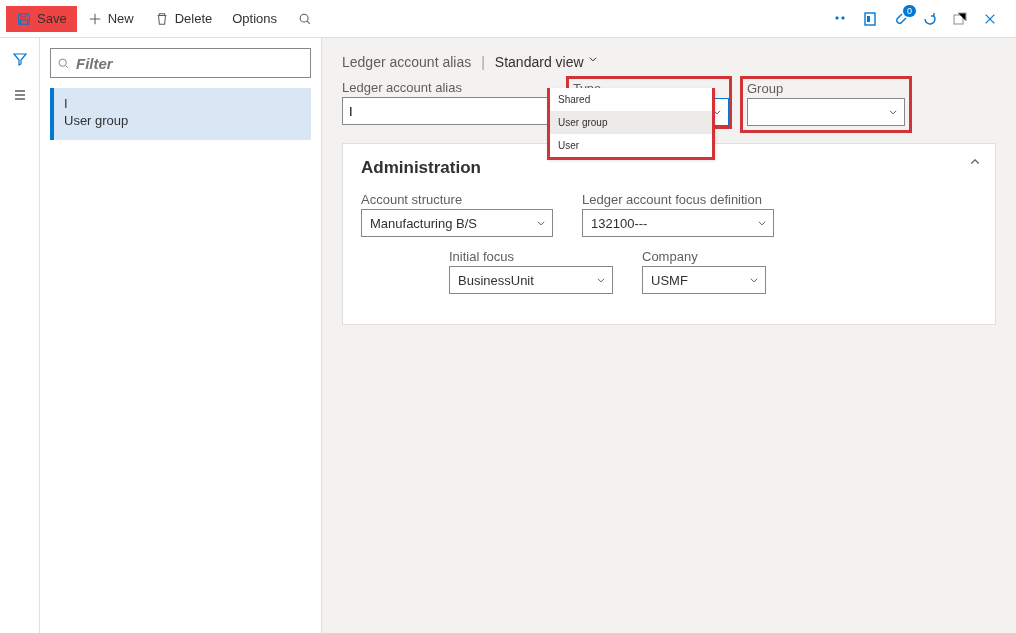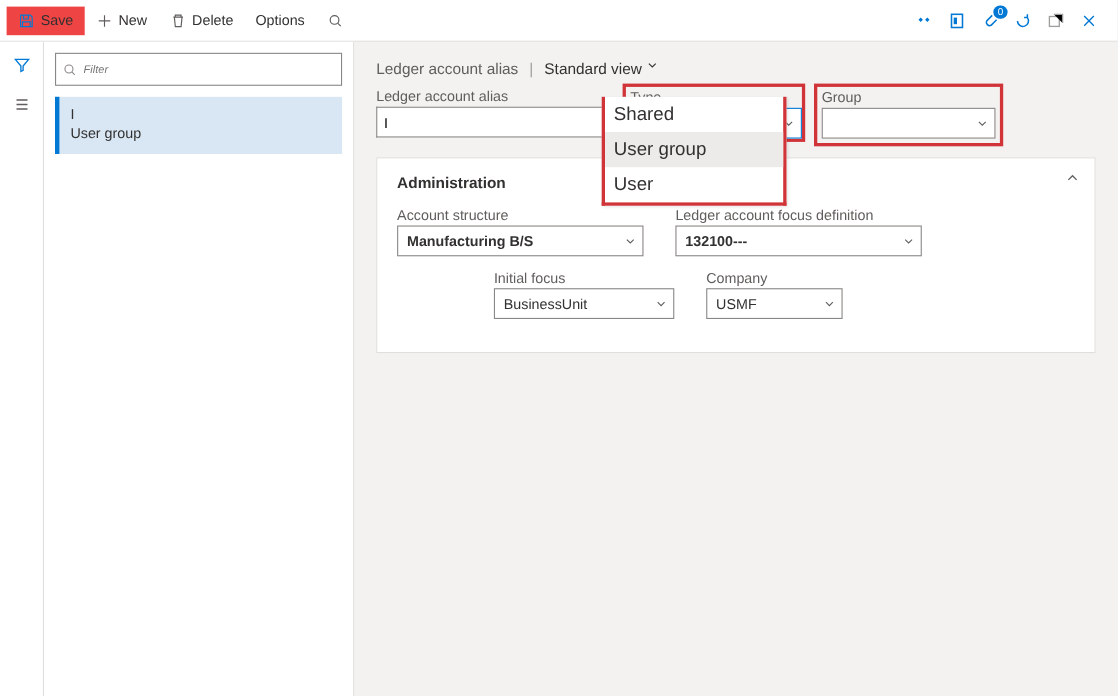--- a/index.html
+++ b/index.html
@@ -13,21 +13,21 @@
 .toolbar-right { margin-left: auto; display: flex; align-items: center; gap: 10px; padding-right: 10px; }
 .ribtn { width: 20px; height: 20px; display: flex; align-items: center; justify-content: center; cursor: pointer; color: #0078d4; position: relative; }
 .badge { position: absolute; top: -4px; right: -6px; background: #0078d4; color: #fff; border-radius: 8px; font-size: 9px; padding: 0 4px; line-height: 12px; }
 
 .layout { display: flex; height: calc(100% - 38px); }
 .iconrail { width: 40px; background: #fff; border-right: 1px solid #e1dfdd; display: flex; flex-direction: column; align-items: center; padding-top: 12px; gap: 18px; }
 .railicon { width: 18px; height: 18px; color: #605e5c; cursor: pointer; display: flex; align-items: center; justify-content: center; }
 
 .sidepanel { width: 282px; background: #fff; border-right: 1px solid #e1dfdd; padding: 10px 10px 10px 10px; }
 .filterbox { width: 100%; height: 30px; border: 1px solid #8a8886; display: flex; align-items: center; padding: 0 6px; gap: 6px; color: #605e5c; }
-.filterbox input { border: none; outline: none; flex: 1; font-size: 10px; color: #8b5cf6; font-style: italic; }
+.filterbox input { border: none; outline: none; flex: 1; font-size: 15px; color: #8b5cf6; font-style: italic; font-weight: bold; }
 .listitem { margin-top: 10px; background: #d9e7f5; border-left: 4px solid #0078d4; padding: 8px 10px 12px 10px; cursor: pointer; }
 .listitem .l1 { font-size: 13px; color: #323130; }
 .listitem .l2 { font-size: 13px; color: #323130; margin-top: 2px; }
 
 .main { flex: 1; padding: 16px 20px; position: relative; overflow: hidden; }
 .breadcrumb { display: flex; align-items: center; gap: 10px; color: #605e5c; font-size: 14px; margin-bottom: 10px; }
 .breadcrumb .sep { color: #a19f9d; }
 .breadcrumb .view { color: #323130; cursor: pointer; display: flex; gap: 4px; }
 
 .fieldrow { display: flex; gap: 10px; align-items: flex-start; position: relative; }
@@ -35,31 +35,31 @@
 .fld label { font-size: 13px; color: #605e5c; margin-bottom: 2px; }
 .txtin { height: 28px; border: 1px solid #8a8886; background: #fff; padding: 0 6px; font-size: 13px; outline: none; }
 .txtin.alias { width: 222px; border-right: none;}
 
 .selwrap { position: relative; height: 28px; border: 1px solid #0078d4; background: #fff; display: flex; align-items: center; padding: 0 24px 0 6px; width: 160px; cursor: pointer; }
 .selwrap.plain { border-color: #8a8886; }
 .chev { position: absolute; right: 6px; top: 50%; transform: translateY(-50%); color: #605e5c; pointer-events: none; }
 .group-sel { width: 158px; }
 
 .dropdown { position: absolute; left: 580px; top: 56px; width: 164px; background: #fff; border: 1px solid #8a8886; z-index: 10; box-shadow: 1px 1px 3px rgba(0,0,0,0.1); }
-.dropdown .opt { padding: 6px 8px; font-size: 17px; cursor: pointer; }
+.dropdown .opt { padding: 6px 8px; font-size: 10px; cursor: pointer; }
 .dropdown .opt.sel { background: #edebe9; }
 .highlight-box { border: 3px solid #d13438; }
 
 .card { background: #fff; border: 1px solid #e1dfdd; margin-top: 18px; padding: 14px 18px 18px 18px; position: relative; }
-.card h3 { font-size: 14px; font-weight: 600; color: #323130; margin-bottom: 14px; }
+.card h3 { font-size: 17px; font-weight: 600; color: #323130; margin-bottom: 14px; }
 .card .collapse { position: absolute; right: 14px; top: 12px; color: #605e5c; cursor: pointer; }
 .cardrow { display: flex; gap: 29px; margin-bottom: 12px; }
 .csel { position: relative; height: 28px; border: 1px solid #8a8886; background: #fff; display: flex; align-items: center; padding: 0 24px 0 8px; cursor: pointer; }
 .csel .chev { right: 6px; }
-.w220 { width: 224px; font-weight: bold; }
+.w220 { width: 192px; }
 .w130 { width: 124px; }
 .w170 { width: 164px; }
 
 svg { display: block; }
 </style>
 </head>
 <body>
 
 <div class="toolbar">
   <div class="tbtn save">

